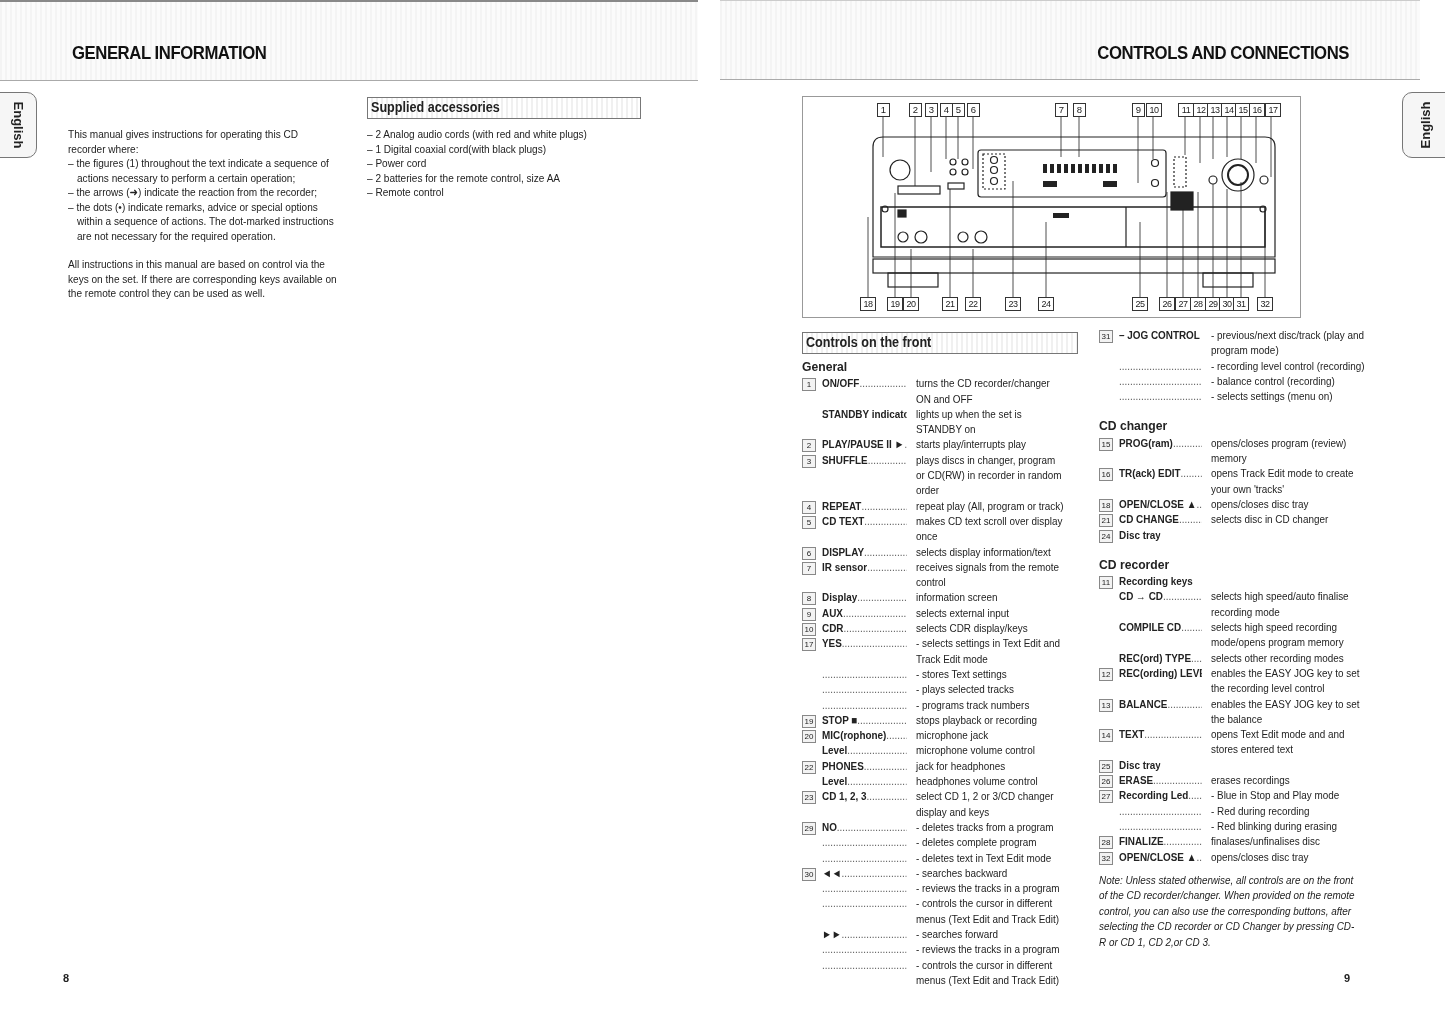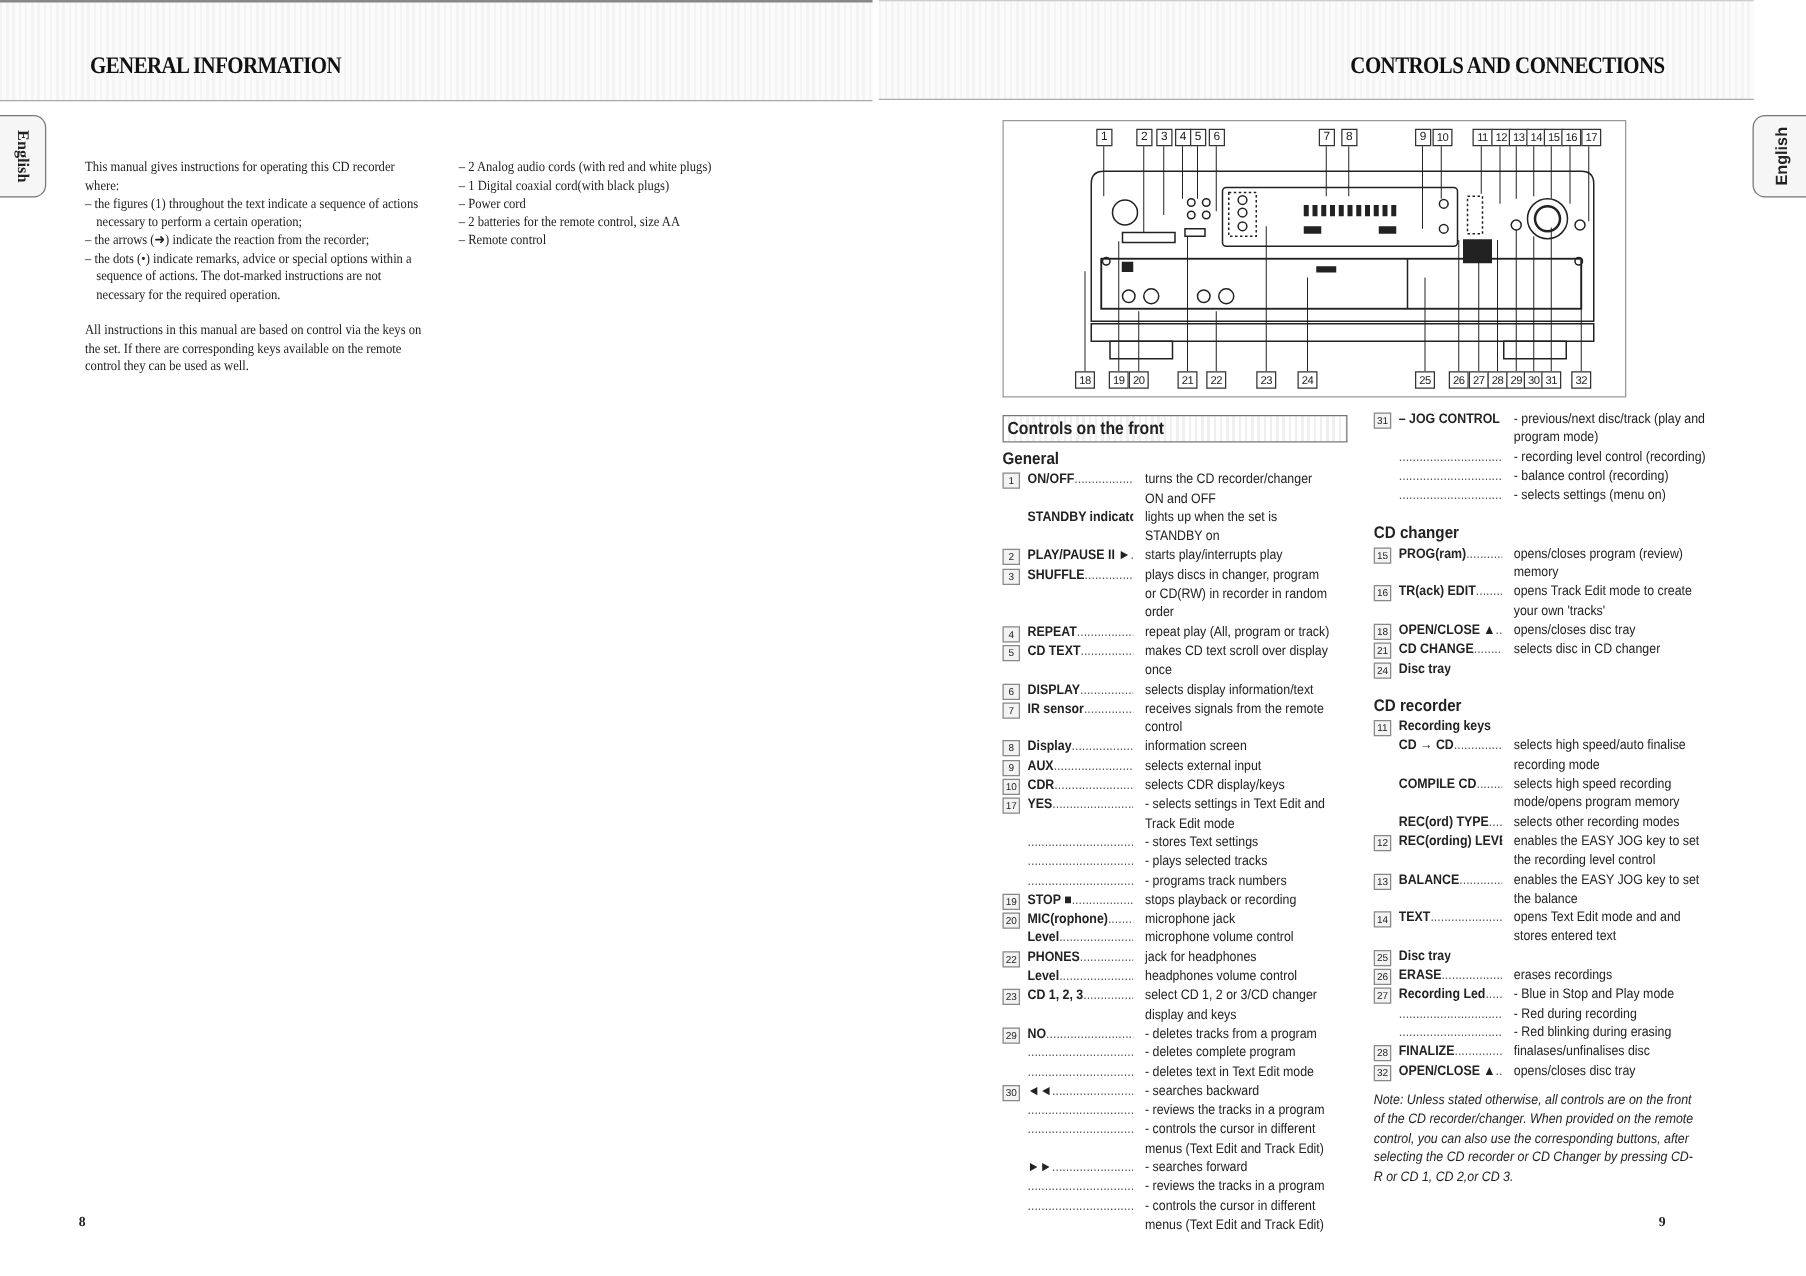--- a/index.html
+++ b/index.html
@@ -1,20 +1,20 @@
 <!DOCTYPE html>
 <html><head>
 <meta charset="utf-8">
 <style>
   html,body{margin:0;padding:0;}
   body{width:1445px;height:1021px;background:#fff;position:relative;overflow:hidden;
        font-family:"Liberation Sans",sans-serif;color:#222;}
-  .page{position:absolute;top:0;height:793px;font-family:Liberation Serif, serif;}
+  .page{position:absolute;top:0;height:793px;}
   .page.left{left:0;width:700px;}
-  .page.right{left:703px;width:700px;text-align:center;}
+  .page.right{left:720px;width:700px;text-align:center;}
   .header-band{position:absolute;top:0;height:78px;
     background:repeating-linear-gradient(90deg,#f4f4f4 0 2px,#fbfbfb 2px 5px),#f7f7f7;
     border-bottom:1px solid #aaa;}
   .left .header-band{left:0;width:698px;border-top:2px solid #888;}
   .right .header-band{left:0;width:700px;border-top:1px solid #ccc;}
   .page-title{position:absolute;top:42px;font-size:19px;font-weight:bold;letter-spacing:-0.5px;
     transform:scaleX(0.88);transform-origin:left center;color:#111;}
   .left .page-title{left:72px;}
   .right .page-title{right:71px;transform-origin:right center;}
   .lang-tab{position:absolute;width:36px;height:64px;border:1px solid #777;background:#f6f6f6;}
@@ -62,20 +62,23 @@
 
   <div class="body-text" style="left:68px;top:127px;width:300px;">
     <p>This manual gives instructions for operating this CD recorder where:</p>
     <p class="ind">– the figures (1) throughout the text indicate a sequence of actions necessary to perform a certain operation;</p>
     <p class="ind">– the arrows (➜) indicate the reaction from the recorder;</p>
     <p class="ind">– the dots (•) indicate remarks, advice or special options within a sequence of actions. The dot-marked instructions are not necessary for the required operation.</p>
     <div class="gap"></div>
     <p>All instructions in this manual are based on control via the keys on the set. If there are corresponding keys available on the remote control they can be used as well.</p>
   </div>
 
+  <div class="section-box" style="left:367px;top:97px;width:272px;">
+    <span>Supplied accessories</span>
+  </div>
   <div class="body-text" style="left:367px;top:127px;width:300px;">
     <p>– 2 Analog audio cords (with red and white plugs)</p>
     <p>– 1 Digital coaxial cord(with black plugs)</p>
     <p>– Power cord</p>
     <p>– 2 batteries for the remote control, size AA</p>
     <p>– Remote control</p>
   </div>
 
   <div class="page-num" style="left:63px;">8</div>
 </div>

